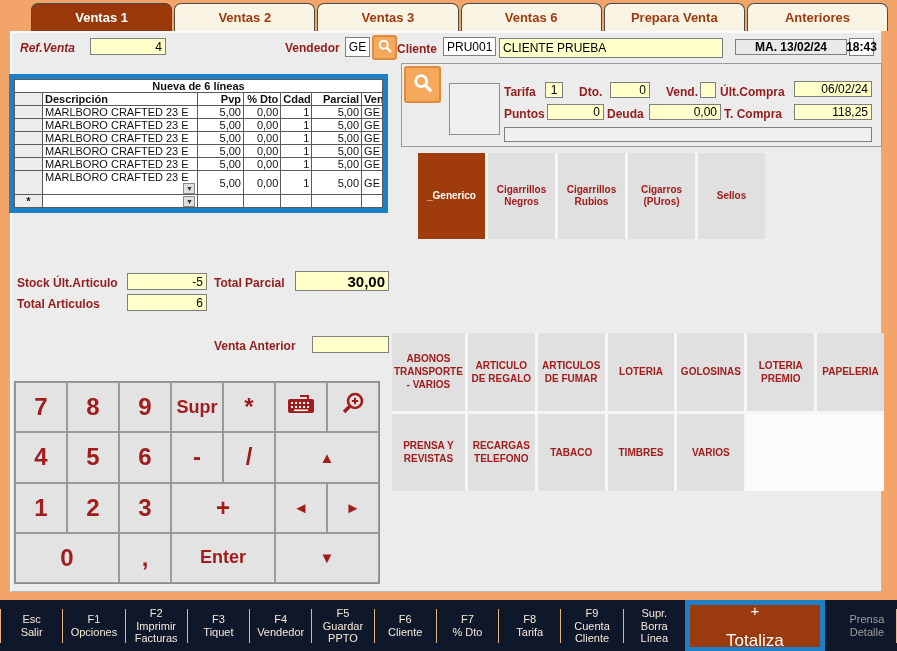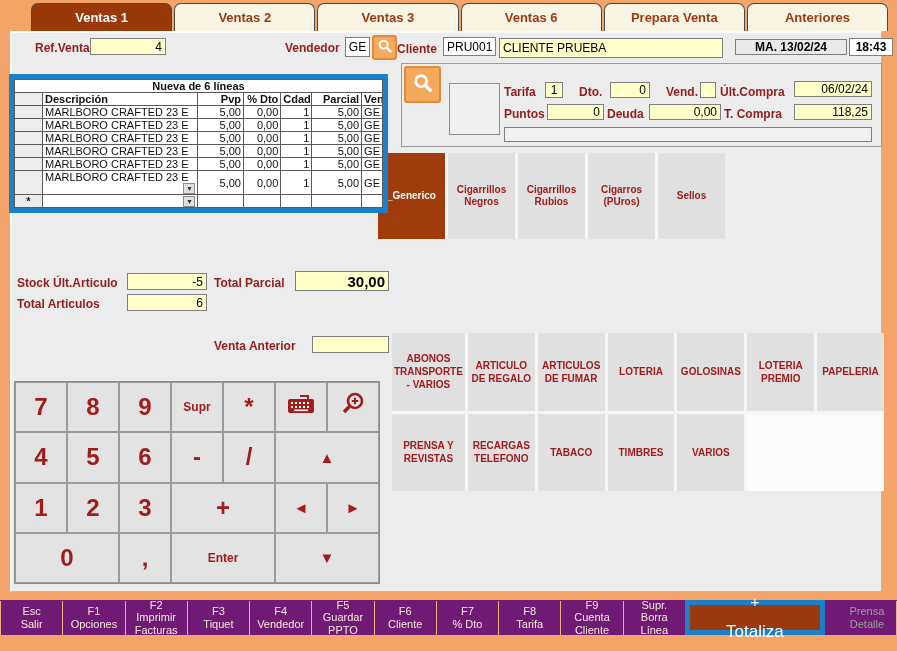--- a/index.html
+++ b/index.html
@@ -26,21 +26,21 @@
   .f.center{justify-content:center;}
   .f.bold{font-weight:bold;}
   .searchbtn{position:absolute;background:#f5a95d;border:2px solid #e08a3c;border-radius:3px;
              display:flex;align-items:center;justify-content:center;padding:0;cursor:pointer;}
   
   .client-panel{position:absolute;left:389px;top:30px;width:481px;height:84px;
                 border:1px solid #9a9a9a;background:#ececec;}
   .photo{position:absolute;left:47px;top:19px;width:51px;height:52px;background:#efefef;
          border:1px solid #8f8f8f;}
   
-  .family{position:absolute;left:366px;top:120px;width:347px;height:86px;display:flex;gap:3px;
+  .family{position:absolute;left:406px;top:120px;width:347px;height:86px;display:flex;gap:3px;
           background:#f6f6f6;}
   .fam-btn{flex:1;background:#e0e0e0;border:none;display:flex;align-items:center;justify-content:center;
            text-align:center;font-weight:bold;font-size:10px;color:#a11c1c;line-height:1.25;
            padding:2px;cursor:pointer;font-family:"Liberation Sans",sans-serif;}
   .fam-btn.sel{background:#a03c0c;color:#ffffff;}
   
   .grid-hl{position:absolute;left:-3px;top:41px;border:5px solid #1d80c6;background:#ffffff;}
   table.sale{border-collapse:collapse;table-layout:fixed;width:369px;background:#ffffff;}
   table.sale td,table.sale th{border:1px solid #5a5a5a;font-size:11px;padding:0 2px;height:13px;
         overflow:hidden;white-space:nowrap;color:#111;}
@@ -57,25 +57,25 @@
            text-align:center;font-weight:bold;font-size:10px;color:#a11c1c;line-height:1.3;
            padding:2px;cursor:pointer;font-family:"Liberation Sans",sans-serif;}
   .cat-empty{background:#fbfbfb;grid-column:span 2;}
   
   .keypad{position:absolute;left:2px;top:348px;width:366px;height:203px;
           display:grid;grid-template-columns:repeat(7,1fr);grid-template-rows:repeat(4,1fr);
           background:#bdbdbd;border:1px solid #8c8c8c;}
   .kp{background:#e3e3e3;border:1px solid #9a9a9a;display:flex;align-items:center;justify-content:center;
       font-weight:bold;color:#a11c1c;font-size:24px;cursor:pointer;font-family:"Liberation Sans",sans-serif;
       padding:0;}
-  .kp.small{font-size:12px;}
+  .kp.small{font-size:18px;}
   .kp.arrow{font-size:15px;}
   .span2{grid-column:span 2;}
   
-  .fnbar{position:absolute;left:0;top:600px;width:897px;height:35px;background:#701a75;
+  .fnbar{position:absolute;left:0;top:600px;width:897px;height:52px;background:#0f172a;
          display:flex;align-items:stretch;}
   .fn{flex:1;display:flex;flex-direction:column;align-items:center;justify-content:center;
       color:#f7ead9;font-size:11px;line-height:1.15;text-align:center;cursor:pointer;padding:2px 1px;}
   .sep{width:1px;background:#e8b37e;align-self:center;height:34px;}
   .fn.totaliza{flex:0 0 140px;border:5px solid #1d80c6;background:#9b3a0e;justify-content:center;}
   .fn.totaliza .l1{font-size:15px;color:#fff;}
   .fn.totaliza .l2{font-size:17px;color:#fff;margin-top:12px;}
   .fn.disabled{color:#9e9e9e;cursor:default;flex:0 0 58px;margin-left:13px;}
 </style>
 </head>
@@ -87,38 +87,38 @@
     <div class="tab sel">Ventas 1</div>
     <div class="tab">Ventas 2</div>
     <div class="tab">Ventas 3</div>
     <div class="tab">Ventas 6</div>
     <div class="tab">Prepara Venta</div>
     <div class="tab">Anteriores</div>
   </div>
 
   <div class="content">
 
-    <span class="lbl" style="left:23px;top:8px;">Ref.Venta</span>
+    <span class="lbl" style="left:8px;top:8px;font-style:italic;">Ref.Venta</span>
     <div class="f right" style="left:78px;top:5px;width:76px;height:17px;">4</div>
     <span class="lbl" style="left:273px;top:8px;">Vendedor</span>
     <div class="f white center" style="left:333px;top:4px;width:25px;height:20px;">GE</div>
     <button class="searchbtn" style="left:360px;top:2px;width:25px;height:25px;">
       <span>
         <svg width="16" height="16" viewBox="0 0 24 24">
             <circle cx="10" cy="10" r="6" fill="none" stroke="#ffffff" stroke-width="3"></circle>
             <line x1="14.5" y1="14.5" x2="21" y2="21" stroke="#ffffff" stroke-width="3.5"></line>
           </svg>
       </span>
     </button>
 
     <span class="lbl" style="left:385px;top:9px;">Cliente</span>
     <div class="f white" style="left:431px;top:4px;width:53px;height:19px;">PRU001</div>
     <div class="f" style="left:487px;top:5px;width:224px;height:20px;">CLIENTE PRUEBA</div>
     <div class="f gray center bold" style="left:723px;top:6px;width:112px;height:16px;">MA. 13/02/24</div>
-    <div class="f white center bold" style="left:837px;top:5px;width:44px;height:18px;">18:43</div>
+    <div class="f white center bold" style="left:837px;top:5px;width:25px;height:18px;">18:43</div>
 
     <div class="client-panel">
       <button class="searchbtn" style="left:2px;top:2px;width:37px;height:37px;">
         <span>
           <svg width="22" height="22" viewBox="0 0 24 24">
               <circle cx="10" cy="10" r="6" fill="none" stroke="#ffffff" stroke-width="3"></circle>
               <line x1="14.5" y1="14.5" x2="21" y2="21" stroke="#ffffff" stroke-width="3.5"></line>
             </svg>
         </span>
       </button>

